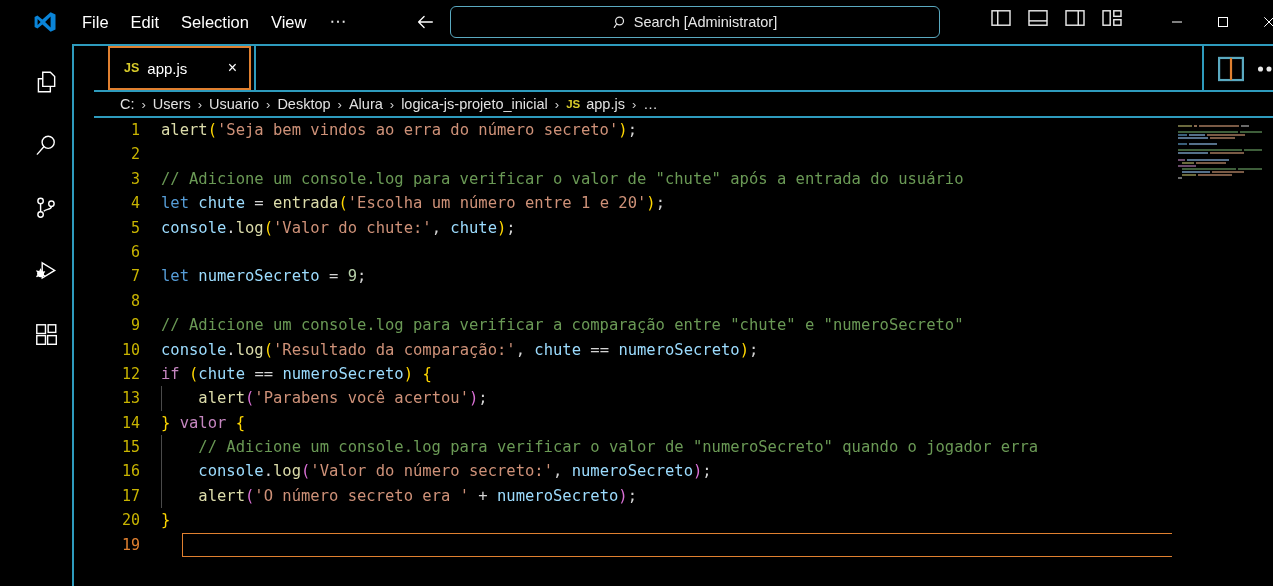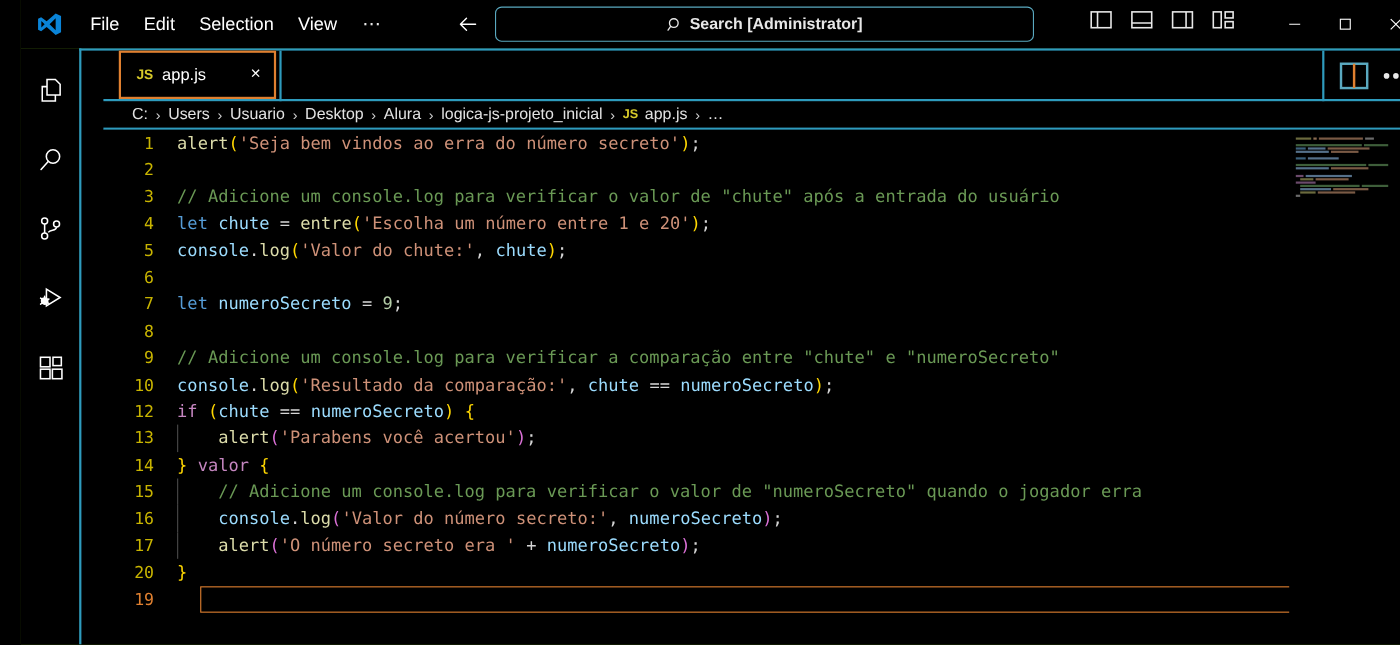--- a/index.html
+++ b/index.html
@@ -26,21 +26,21 @@
   .menu-item.dots { font-size: 17px; letter-spacing: 1px; padding: 4px 12px; color:#e8e8e8; }
   .nav-arrows { display:flex; align-items:center; gap: 10px; margin-left: 52px; }
   .nav-arrow { width: 28px; height: 28px; display:flex; align-items:center; justify-content:center; }
   .nav-arrow svg { width: 22px; height: 22px; }
   .searchbox {
     position: absolute; left: 431px; top: 6px; width: 490px; height: 32px;
     border: 1px solid #5aa9c0; border-radius: 6px; background: #000;
     display: flex; align-items: center; justify-content: center; gap: 6px;
   }
   .searchbox .s-icon { width: 15px; height: 15px; display:flex; align-items:center; }
-  .searchbox .s-text { color: #e7e7e7; font-size: 14.5px; font-weight: bold; }
+  .searchbox .s-text { color: #e7e7e7; font-size: 14.5px; }
   .win-layout { position:absolute; left: 970px; top: 6px; display:flex; align-items:center; gap: 13px; }
   .layout-btn { width: 24px; height: 24px; display:flex; align-items:center; justify-content:center; }
   .win-ctrl { position:absolute; top: 0px; display:flex; align-items:center; }
   .wc { width: 46px; height: 44px; display:flex; align-items:center; justify-content:center; }
   .wc svg { width: 14px; height: 14px; }
 
   
   .activitybar {
     position:absolute; left: 0; top: 44px; width: 53px; height: 542px;
     background: #000; display:flex; flex-direction:column; align-items:center;
@@ -321,21 +321,21 @@
           <span class="code"></span>
         </div>
 
         <div class="line">
           <span class="lineno">3</span>
           <span class="code t-com">// Adicione um console.log para verificar o valor de "chute" após a entrada do usuário</span>
         </div>
 
         <div class="line">
           <span class="lineno">4</span>
-          <span class="code"><span class="t-kw">let</span> <span class="t-var">chute</span> <span class="t-op">=</span> <span class="t-fn">entre</span><span class="t-p1">(</span><span class="t-str">'Escolha um número entre 1 e 20'</span><span class="t-p1">)</span><span class="t-punc">;</span></span>
+          <span class="code"><span class="t-kw">let</span> <span class="t-var">chute</span> <span class="t-op">=</span> <span class="t-fn">entrada</span><span class="t-p1">(</span><span class="t-str">'Escolha um número entre 1 e 20'</span><span class="t-p1">)</span><span class="t-punc">;</span></span>
         </div>
 
         <div class="line">
           <span class="lineno">5</span>
           <span class="code"><span class="t-obj">console</span><span class="t-punc">.</span><span class="t-prop">log</span><span class="t-p1">(</span><span class="t-str">'Valor do chute:'</span><span class="t-punc">,</span> <span class="t-var">chute</span><span class="t-p1">)</span><span class="t-punc">;</span></span>
         </div>
 
         <div class="line">
           <span class="lineno">6</span>
           <span class="code"></span>

